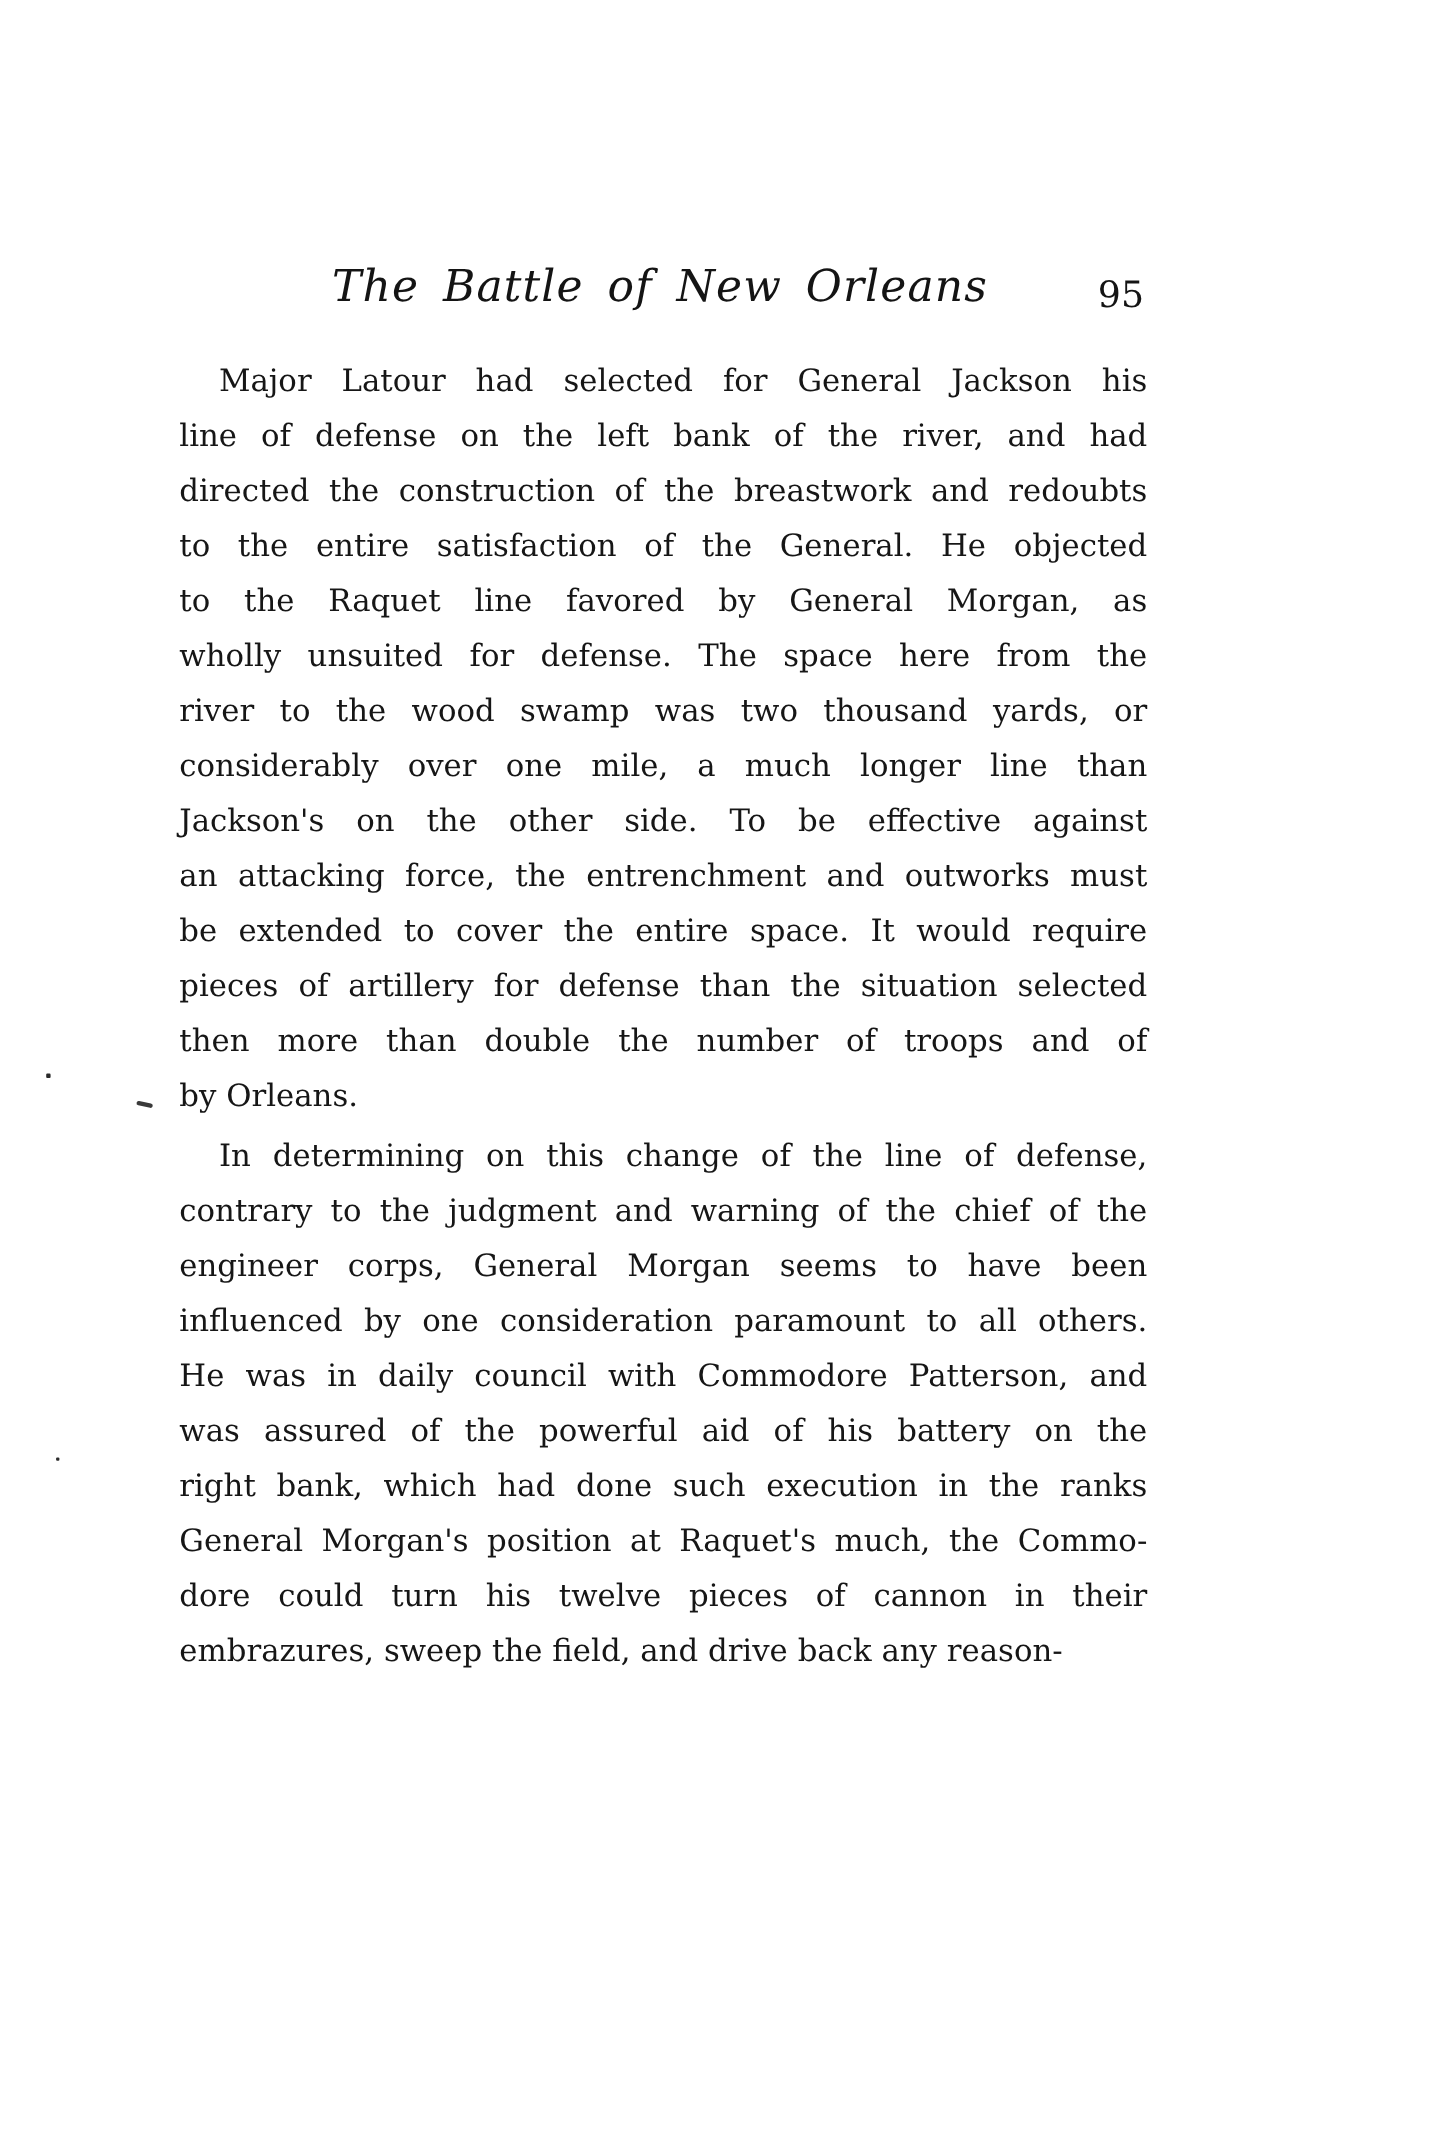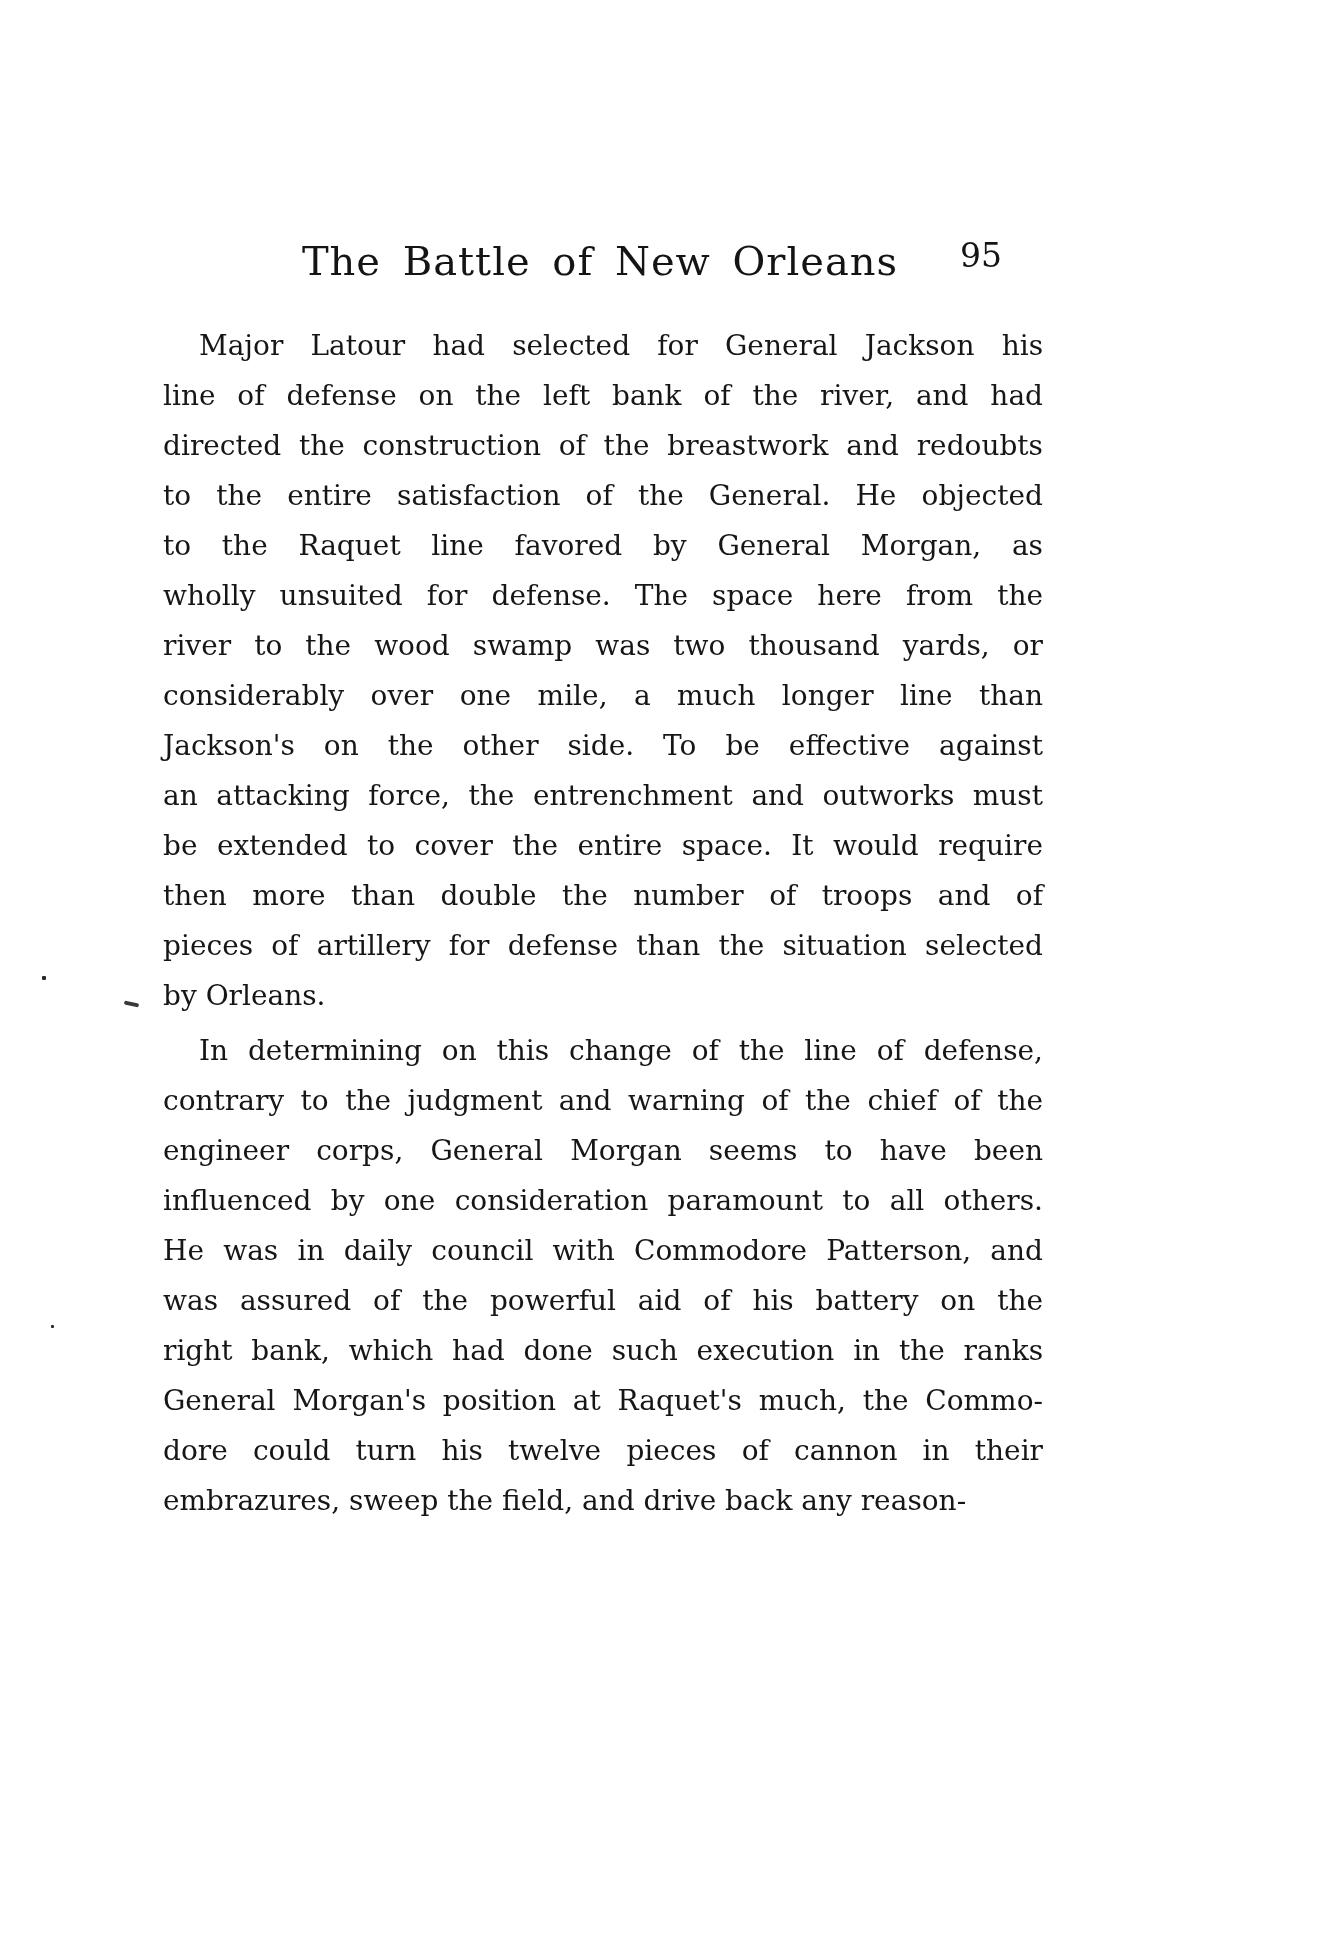--- a/index.html
+++ b/index.html
@@ -20,31 +20,32 @@
     position: absolute;
     top: 238px;
     left: 160px;
     width: 880px;
     height: 60px;
   }
   .running-title {
     display: block;
     width: 100%;
     text-align: center;
+    font-style: italic;
     font-size: 40px;
     letter-spacing: 1px;
     word-spacing: 8px;
     color: #141414;
   }
   .page-number {
     position: absolute;
-    top: 236px;
+    top: 248px;
     left: 960px;
     width: 80px;
-    text-align: left;
+    text-align: right;
     font-size: 33px;
     color: #141414;
   }
   .page-body {
     position: absolute;
     top: 318px;
     left: 160px;
     width: 880px;
   }
   .paragraph { margin: 3px; }
@@ -92,22 +93,22 @@
         <div class="line">line of defense on the left bank of the river, and had</div>
         <div class="line">directed the construction of the breastwork and redoubts</div>
         <div class="line">to the entire satisfaction of the General.  He objected</div>
         <div class="line">to the Raquet line favored by General Morgan, as</div>
         <div class="line">wholly unsuited for defense.  The space here from the</div>
         <div class="line">river to the wood swamp was two thousand yards, or</div>
         <div class="line">considerably over one mile, a much longer line than</div>
         <div class="line">Jackson's on the other side.  To be effective against</div>
         <div class="line">an attacking force, the entrenchment and outworks must</div>
         <div class="line">be extended to cover the entire space.  It would require</div>
+        <div class="line">pieces of artillery for defense than the situation selected</div>
         <div class="line">then more than double the number of troops and of</div>
-        <div class="line">pieces of artillery for defense than the situation selected</div>
         <div class="line last">by Orleans.</div>
       </div>
       <div class="paragraph">
         <div class="line first">In determining on this change of the line of defense,</div>
         <div class="line">contrary to the judgment and warning of the chief of the</div>
         <div class="line">engineer corps, General Morgan seems to have been</div>
         <div class="line">influenced by one consideration paramount to all others.</div>
         <div class="line">He was in daily council with Commodore Patterson, and</div>
         <div class="line">was assured of the powerful aid of his battery on the</div>
         <div class="line">right bank, which had done such execution in the ranks</div>

